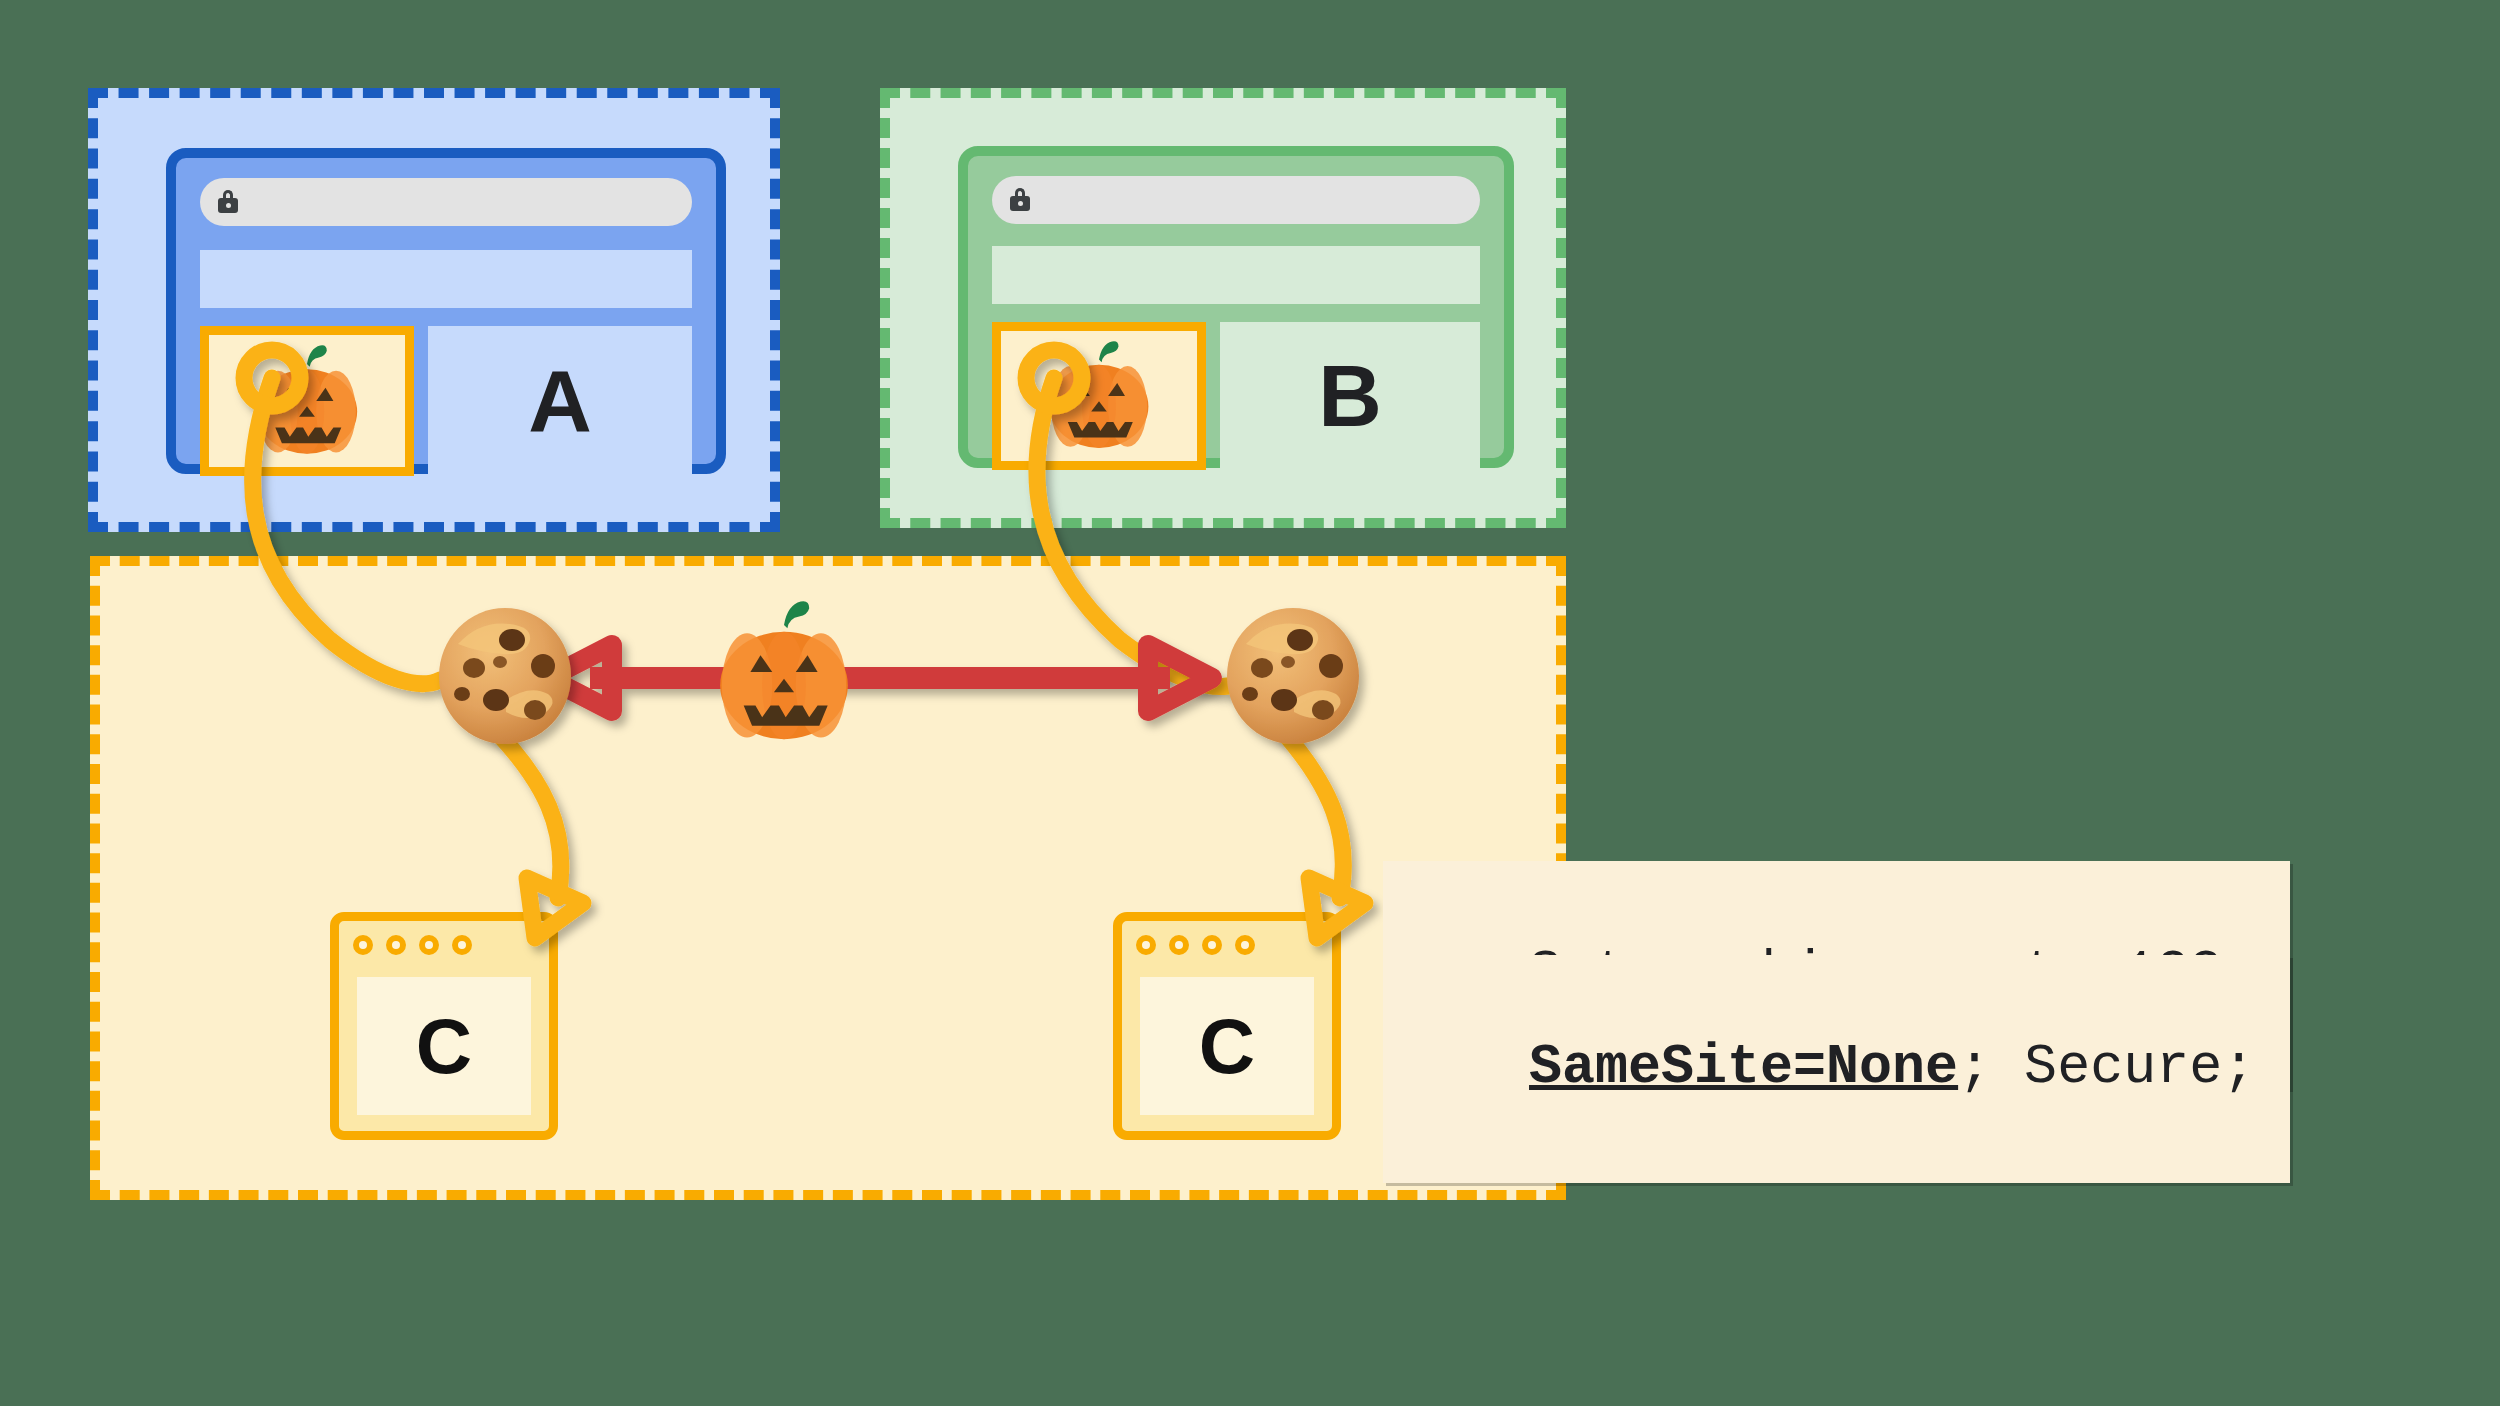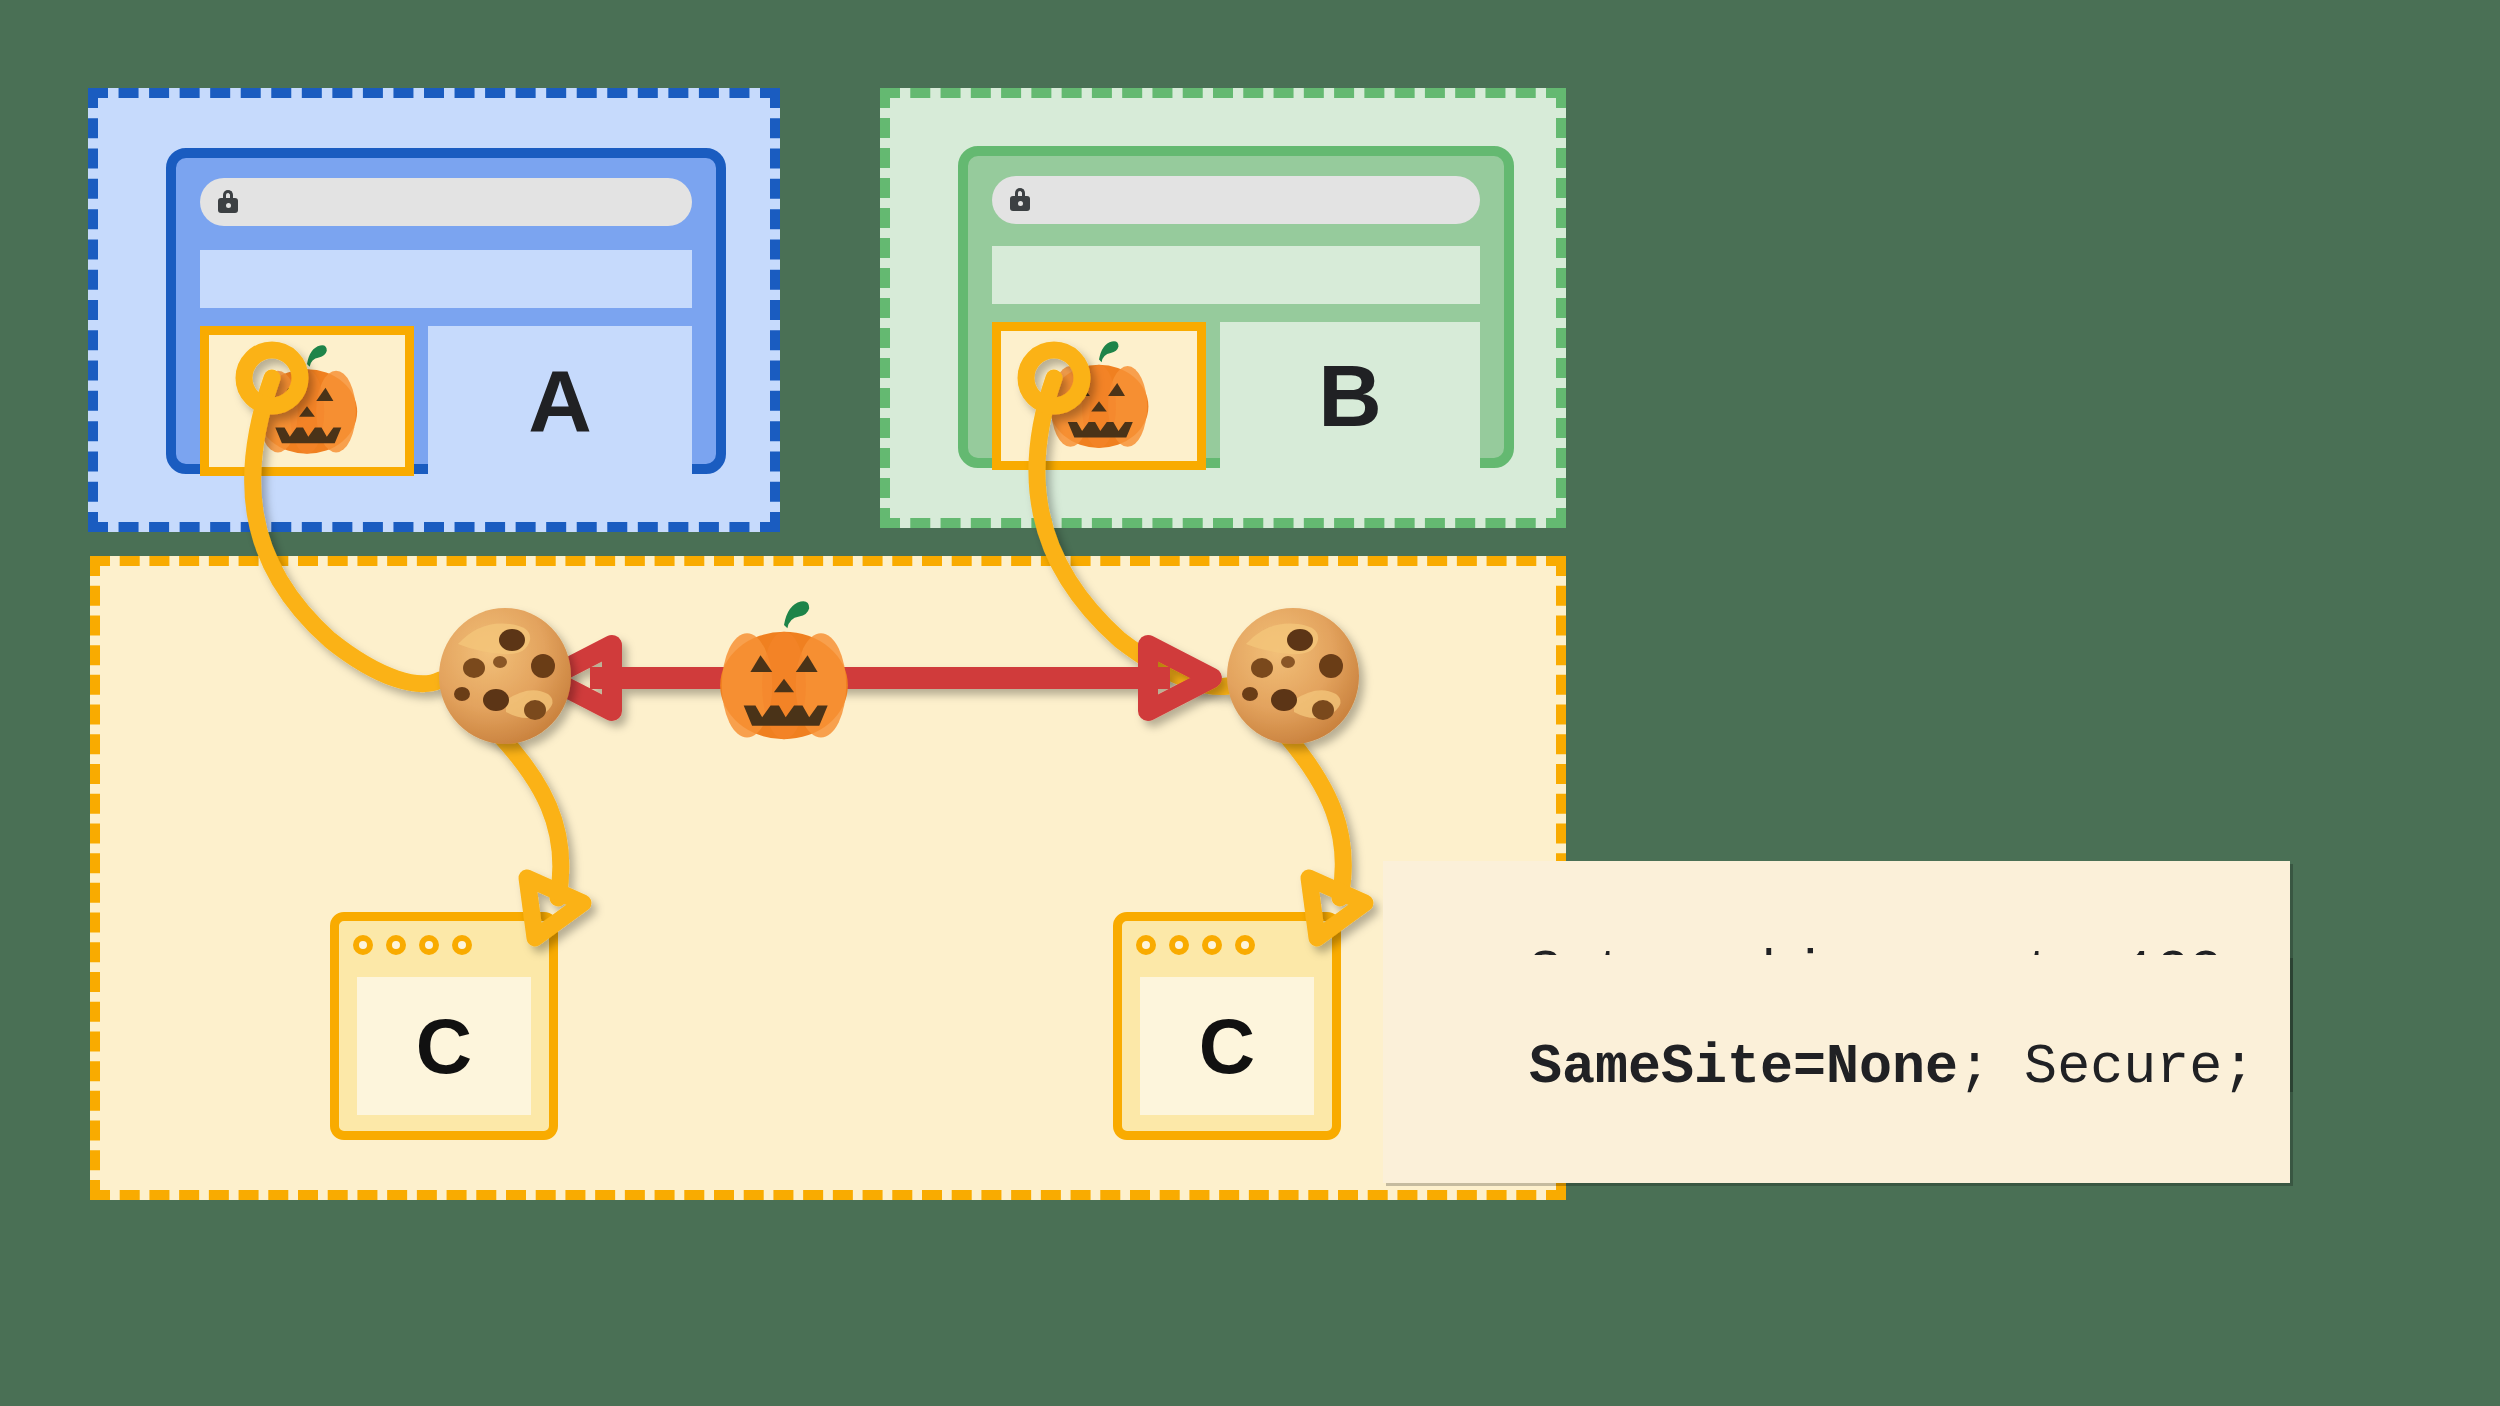--- a/index.html
+++ b/index.html
@@ -107,21 +107,21 @@
     position: absolute;
     background: #FBF0D9;
     color: #202124;
     font-family: "Liberation Mono", monospace;
     font-size: 55px;
     line-height: 74px;
     padding: 2px 14px 4px 14px;
     white-space: pre;
     box-shadow: 3px 3px 0 rgba(0,0,0,0.22);
   }
-  .callout b { font-weight: bold; }
+  .callout b { font-weight: bold; text-decoration: underline; }
 
   svg.overlay { position: absolute; left: 0; top: 0; width: 2500px; height: 1406px; pointer-events: none; }
 </style>
 </head>
 <body>
 
 <div id="stage">
 
   <div class="ctx ctx-a">
     <div class="browser browser-a">

